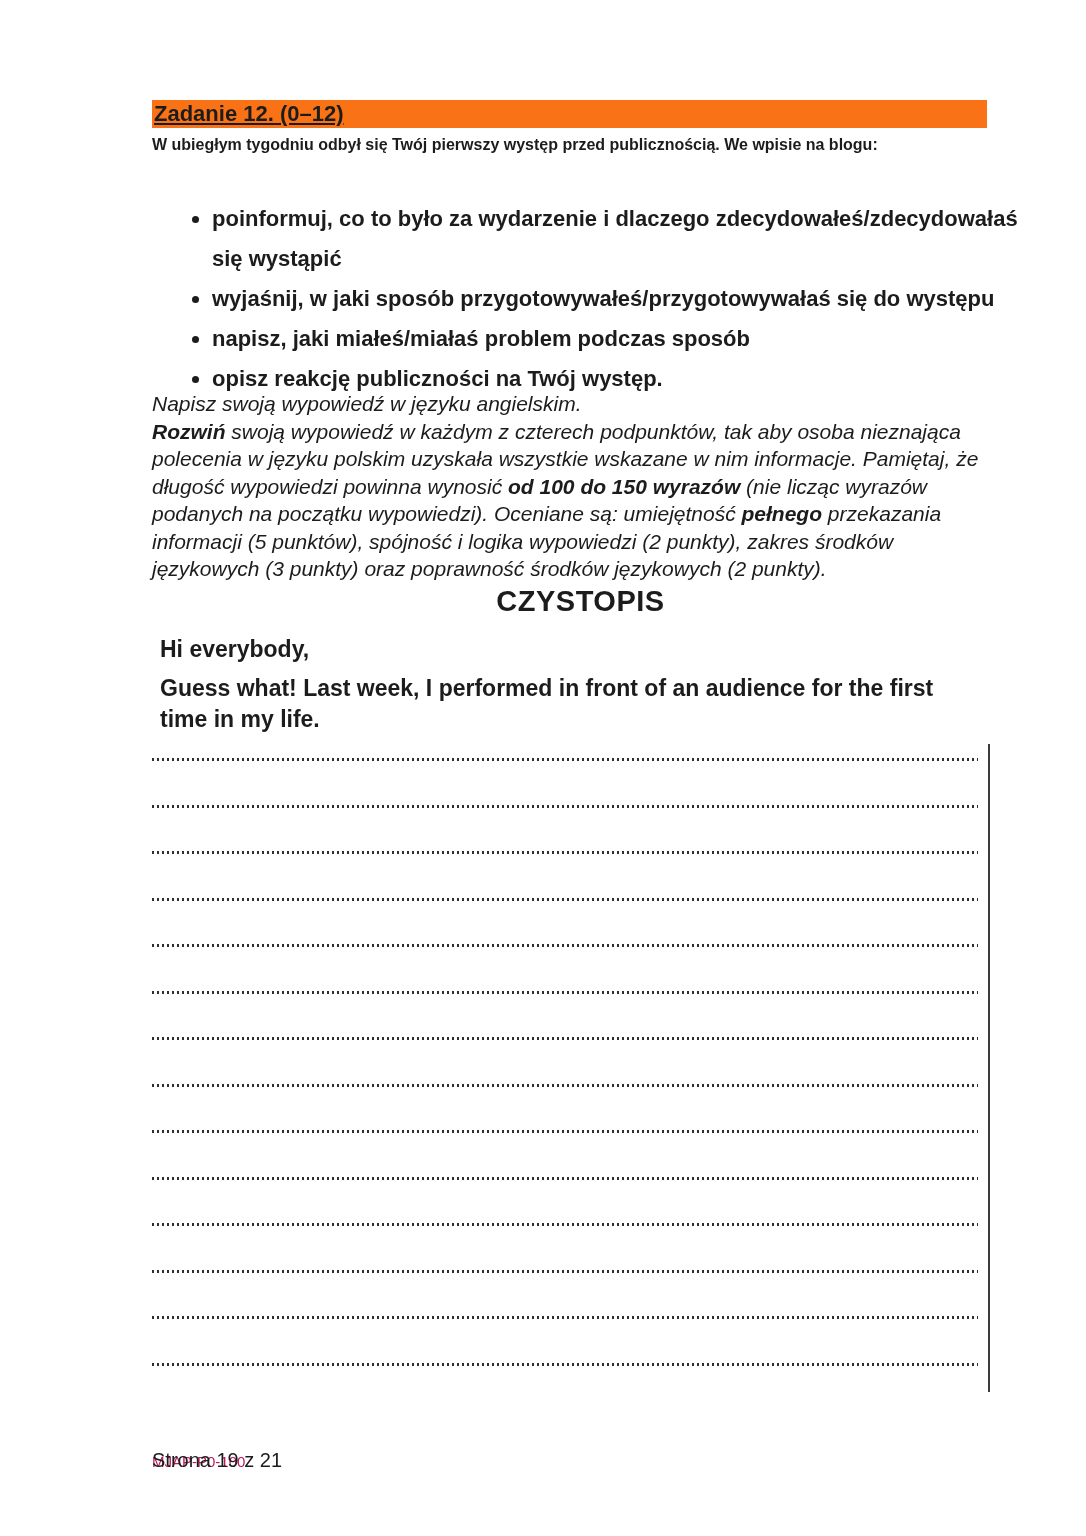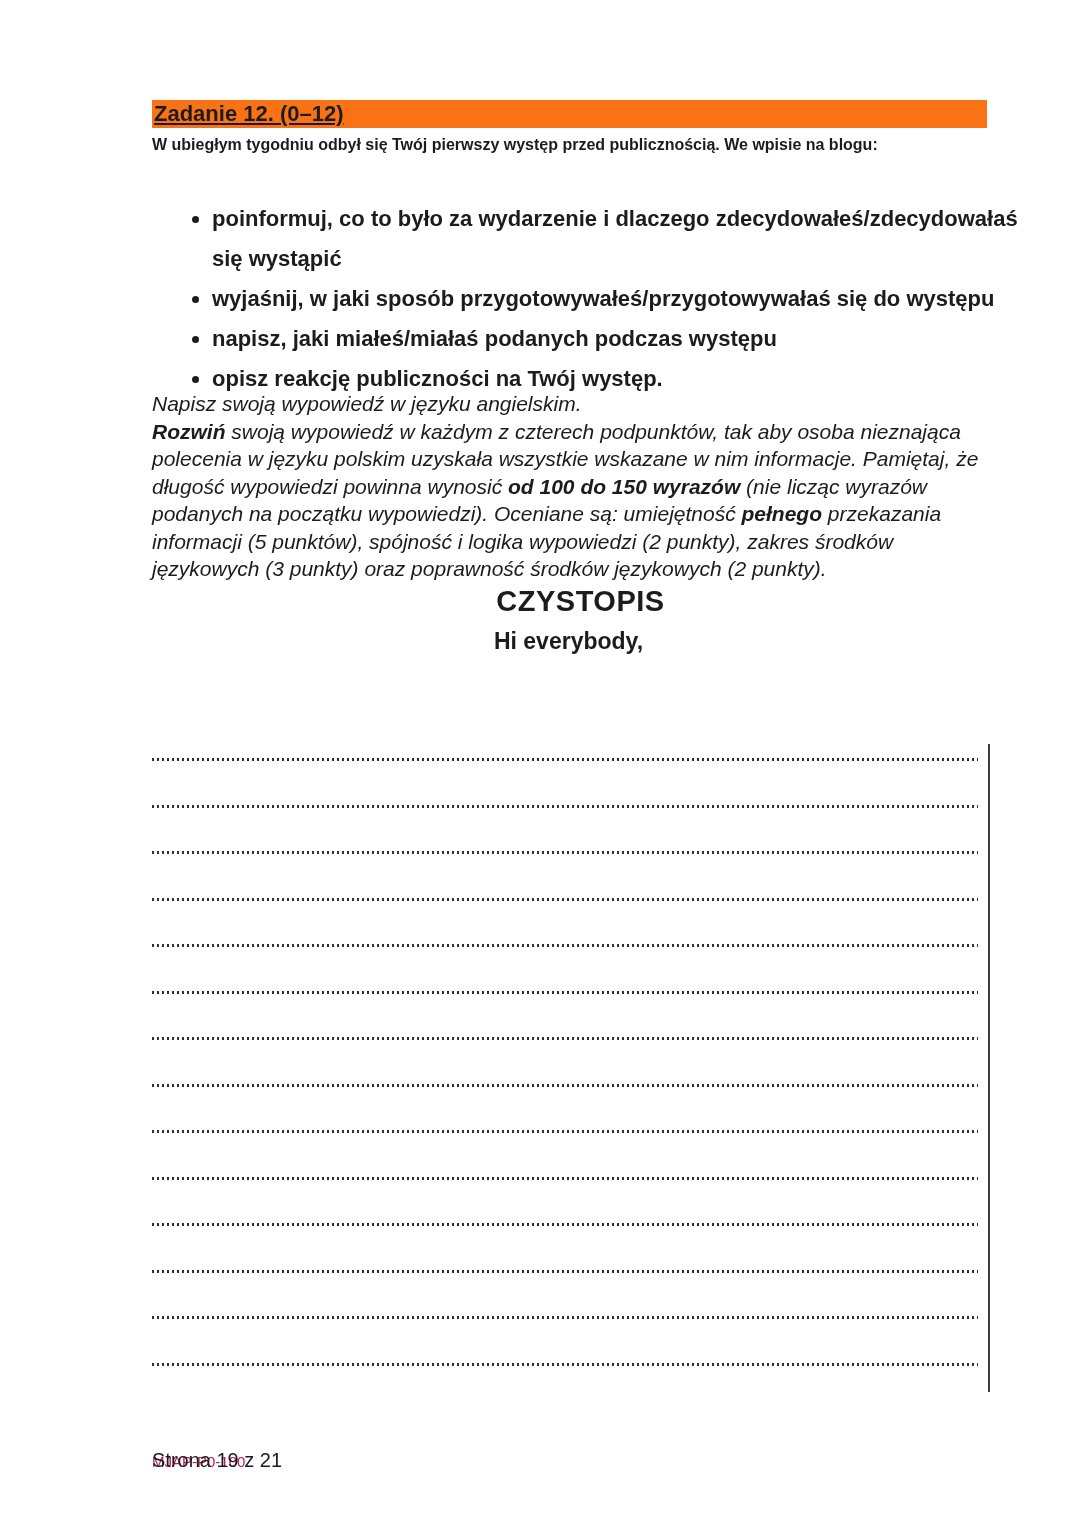--- a/index.html
+++ b/index.html
@@ -71,21 +71,21 @@
     letter-spacing: 0.5px;
   }
   .answer-intro {
     position: absolute;
     left: 152px; top: 626px;
     width: 833px;
     font-size: 23px;
     line-height: 31px;
     font-weight: 700;
   }
-  .answer-intro p { margin: 0; text-align: center; }
+  .answer-intro p { margin: 8px; }
   .answer-area {
     position: absolute;
     left: 152px; top: 758px;
     width: 826px;
   }
   .dotted-line {
     height: 3px;
     margin-bottom: 43.5px;
     background: repeating-linear-gradient(to right, #2e2e2e 0px, #2e2e2e 2px, transparent 2px, transparent 5px);
   }
@@ -120,33 +120,34 @@
 
   <div class="task-header-bar" style="background-color: #f97316; text-decoration: underline;">
     <span class="hdr-label">Zadanie 12. (0–12)</span>
   </div>
 
   <p class="intro">W ubiegłym tygodniu odbył się Twój pierwszy występ przed publicznością. We wpisie na blogu:</p>
 
   <ul class="bullets">
     <li>poinformuj, co to było za wydarzenie i dlaczego zdecydowałeś/zdecydowałaś się wystąpić</li>
     <li>wyjaśnij, w jaki sposób przygotowywałeś/przygotowywałaś się do występu</li>
-    <li>napisz, jaki miałeś/miałaś podanych podczas występu</li>
+    <li>napisz, jaki miałeś/miałaś problem podczas sposób</li>
     <li>opisz reakcję publiczności na Twój występ.</li>
   </ul>
 
   <div class="note">
     <p>Napisz swoją wypowiedź w języku angielskim.</p>
     <p><span class="seg-b">Rozwiń</span><span> swoją wypowiedź w każdym z czterech podpunktów, tak aby osoba nieznająca polecenia w języku polskim uzyskała wszystkie wskazane w nim informacje. Pamiętaj, że długość wypowiedzi powinna wynosić </span><span class="seg-b">od 100 do 150 wyrazów</span><span> (nie licząc wyrazów podanych na początku wypowiedzi). Oceniane są: umiejętność </span><span class="seg-b">pełnego</span><span> przekazania informacji (5 punktów), spójność i logika wypowiedzi (2 punkty), zakres środków językowych (3 punkty) oraz poprawność środków językowych (2 punkty).</span></p>
   </div>
 
   <h2 class="czystopis">CZYSTOPIS</h2>
 
   <div class="answer-intro">
     <p>Hi everybody,</p>
+    <p>Guess what! Last week, I performed in front of an audience for the first time in my life.</p>
   </div>
 
   <div class="answer-area">
     <div class="vrule"></div>
   <div class="dotted-line"></div>
       <div class="dotted-line"></div>
       <div class="dotted-line"></div>
       <div class="dotted-line"></div>
       <div class="dotted-line"></div>
       <div class="dotted-line"></div>

